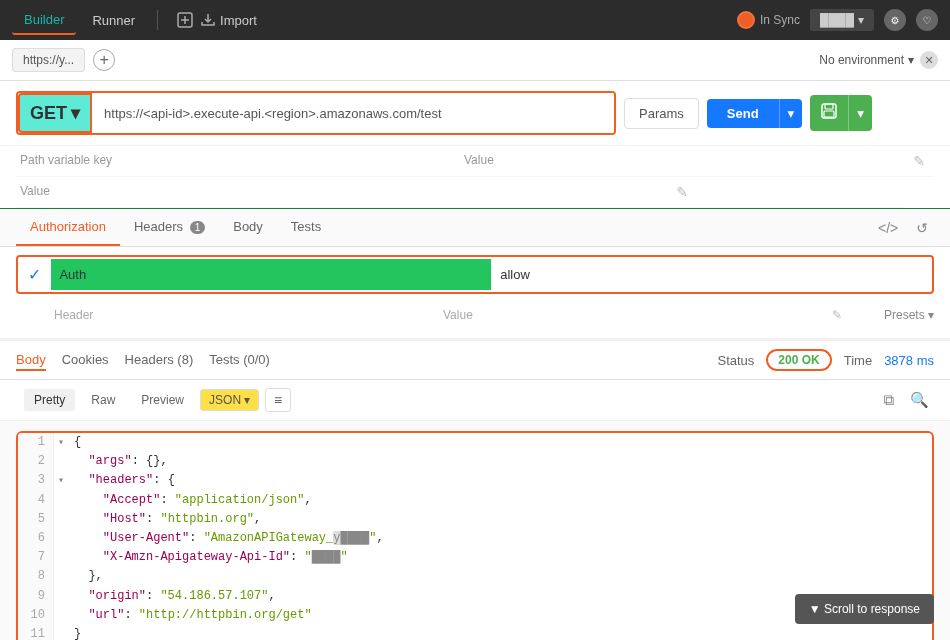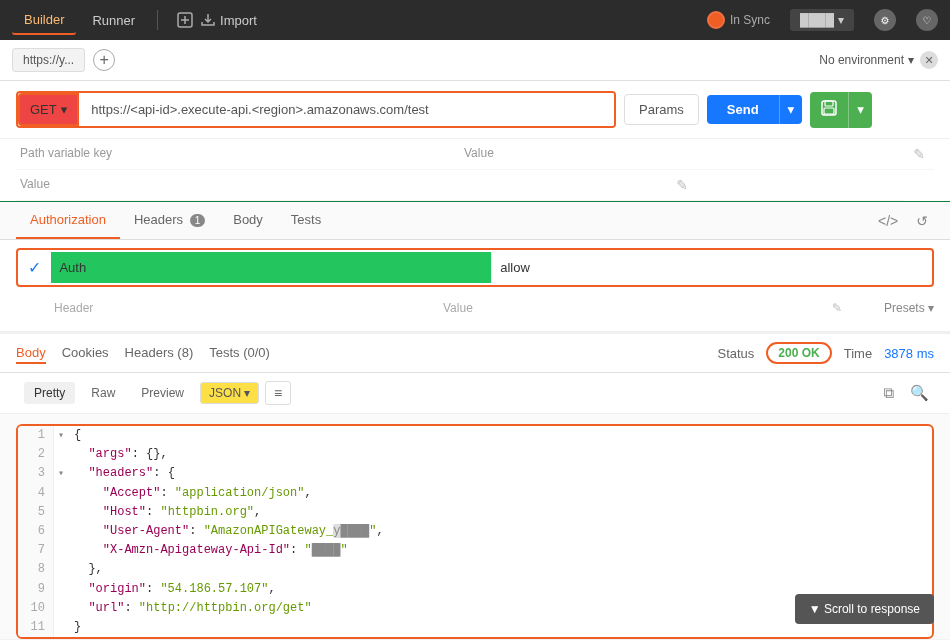--- a/index.html
+++ b/index.html
@@ -17,25 +17,25 @@
     .top-bar-left { display: flex; align-items: center; gap: 4px; }
     .tab-btn {
       color: #ccc;
       background: none;
       border: none;
       padding: 6px 12px;
       font-size: 13px;
       cursor: pointer;
       border-radius: 3px;
     }
-    .tab-btn.active { color: #fdba74; border-bottom: 2px solid #f05e23; }
+    .tab-btn.active { color: #14b8a6; border-bottom: 2px solid #f05e23; }
     .divider-v { width: 1px; height: 20px; background: #555; margin: 0 6px; }
     .top-bar-actions { display: flex; align-items: center; gap: 6px; margin-left: 8px; }
     .import-btn { color: #ccc; background: none; border: none; font-size: 13px; cursor: pointer; display: flex; align-items: center; gap: 4px; }
-    .top-bar-right { margin-left: auto; display: flex; gap: 20px; }
+    .top-bar-right { margin-left: auto; display: flex; gap: 10px; }
     .sync-indicator { display: flex; align-items: center; gap: 5px; color: #aaa; font-size: 12px; }
     .sync-dot { width: 18px; height: 18px; background: #f05e23; border-radius: 50%; border: 2px solid #f07040; display: flex; align-items: center; justify-content: center; }
     .profile-btn { background: #444; border: none; color: #ccc; padding: 4px 10px; border-radius: 3px; cursor: pointer; font-size: 12px; display: flex; align-items: center; gap: 4px; }
     .icon-circle { width: 22px; height: 22px; border-radius: 50%; background: #666; display: flex; align-items: center; justify-content: center; color: #fff; font-size: 10px; cursor: pointer; border: none; }
 
     
     .url-bar-row {
       background: #fff;
       border-bottom: 1px solid #e0e0e0;
       padding: 8px 12px;
@@ -62,26 +62,26 @@
 
     
     .request-line {
       display: flex;
       align-items: center;
       gap: 8px;
       padding: 10px 16px;
       border-bottom: 1px solid #f0f0f0;
     }
     .method-select {
-      background: #ef4444;
+      background: #5eead4;
       border: 2px solid #f05e23;
       border-radius: 4px 0 0 4px;
       padding: 7px 10px;
-      font-size: 13px;
-      font-weight: 400;
+      font-size: 18px;
+      font-weight: 700;
       color: #333;
       cursor: pointer;
       display: flex; align-items: center; gap: 4px;
     }
     .url-input {
       width: 100%;
       border: none;
       padding: 7px 12px;
       font-size: 13px;
       color: #555;

